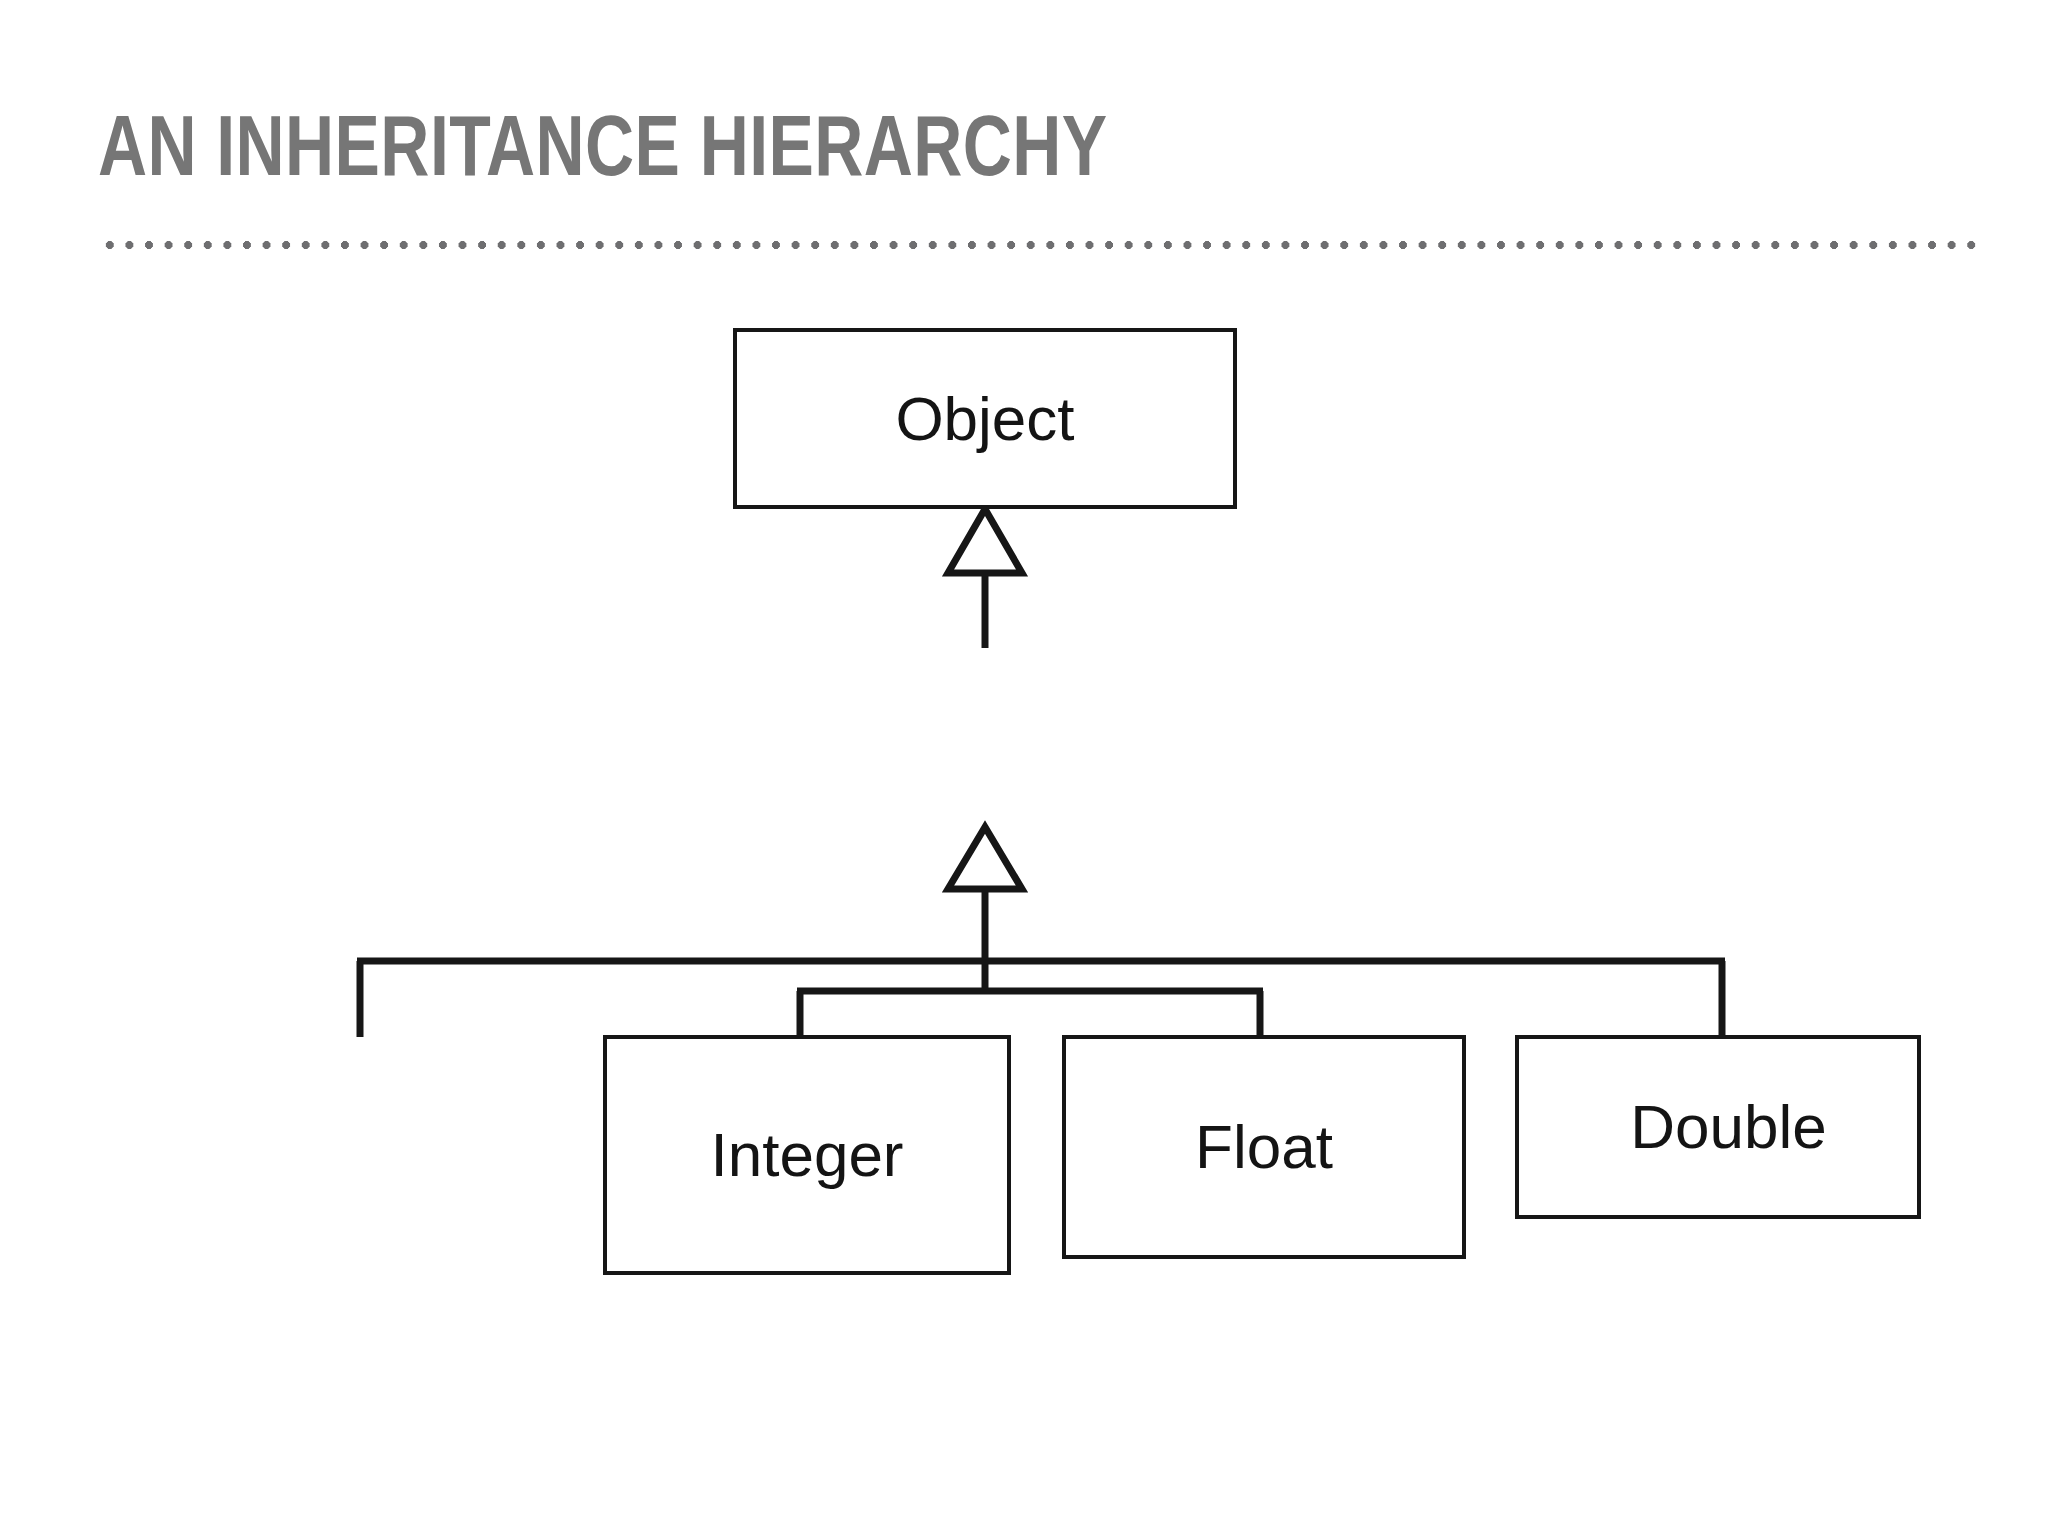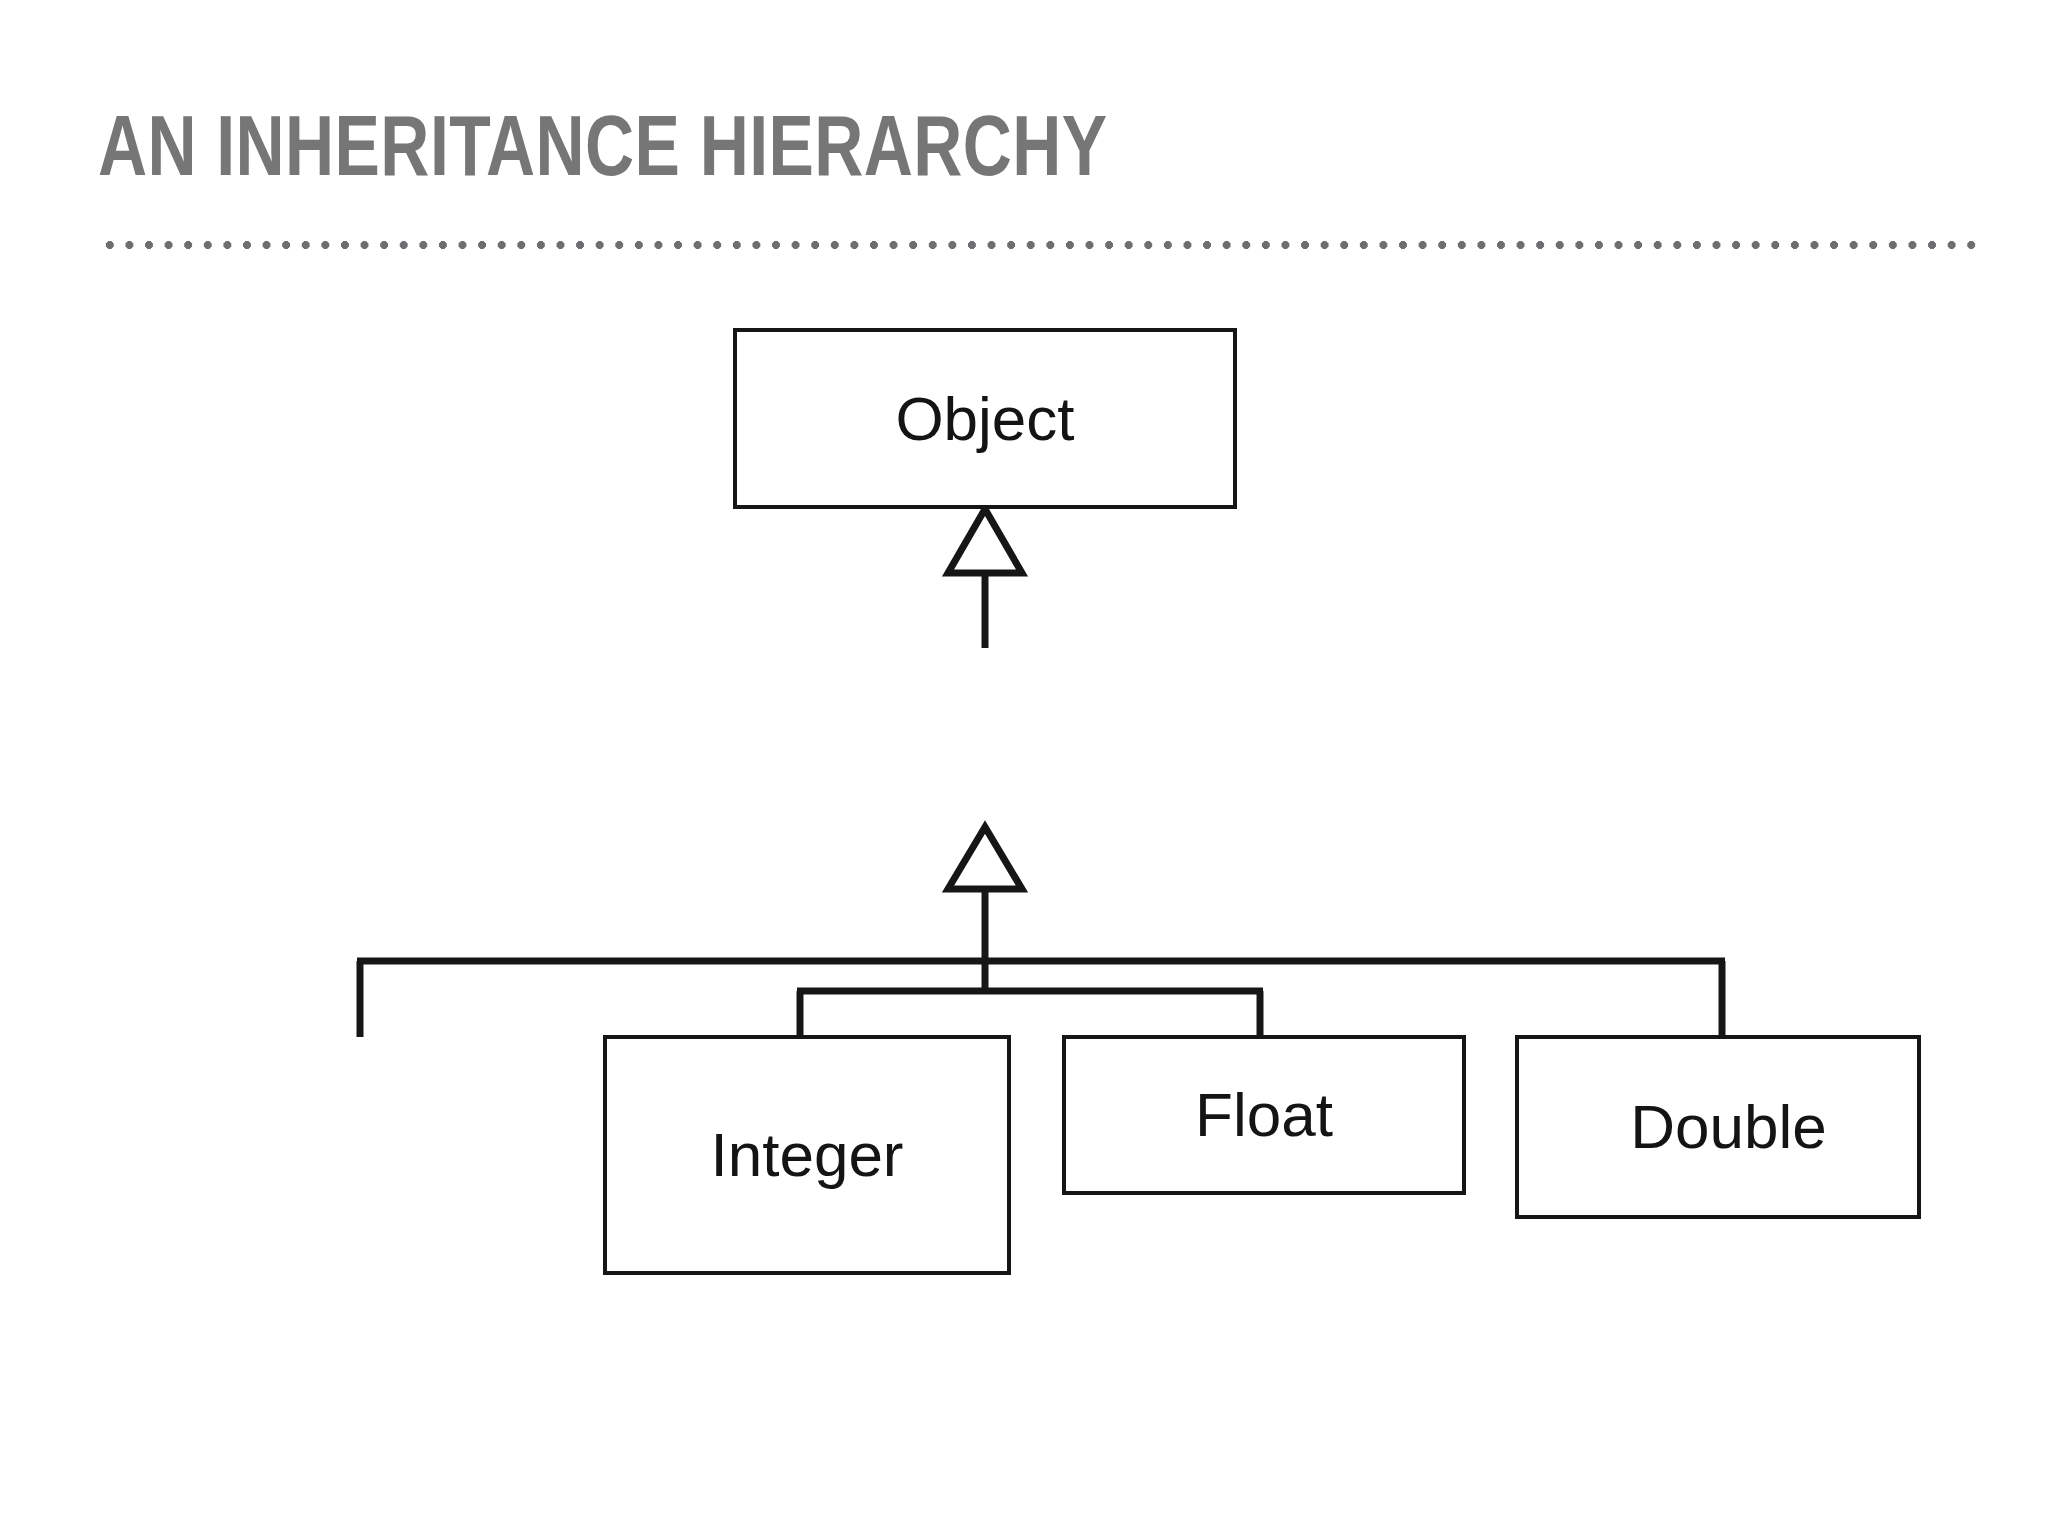--- a/index.html
+++ b/index.html
@@ -76,21 +76,21 @@
     font-weight: normal;
     color: #141414;
     line-height: 1;
     white-space: nowrap;
   }
 
   #box-object  { left: 733px;  top: 328px;  width: 504px; height: 181px; }
   #box-number  { left: 733px;  top: 648px;  width: 504px; height: 180px; }
   #box-byte    { left: 155px;  top: 1035px; width: 410px; height: 184px; }
   #box-integer { left: 603px;  top: 1035px; width: 408px; height: 240px; }
-  #box-float   { left: 1062px; top: 1035px; width: 404px; height: 160px; }
+  #box-float   { left: 1062px; top: 1035px; width: 404px; height: 224px; }
   #box-double  { left: 1515px; top: 1035px; width: 406px; height: 184px; padding-left: 21px; }
 
   
   #connectors {
     position: absolute;
     left: 0;
     top: 0;
     width: 2048px;
     height: 1536px;
     z-index: 2;

